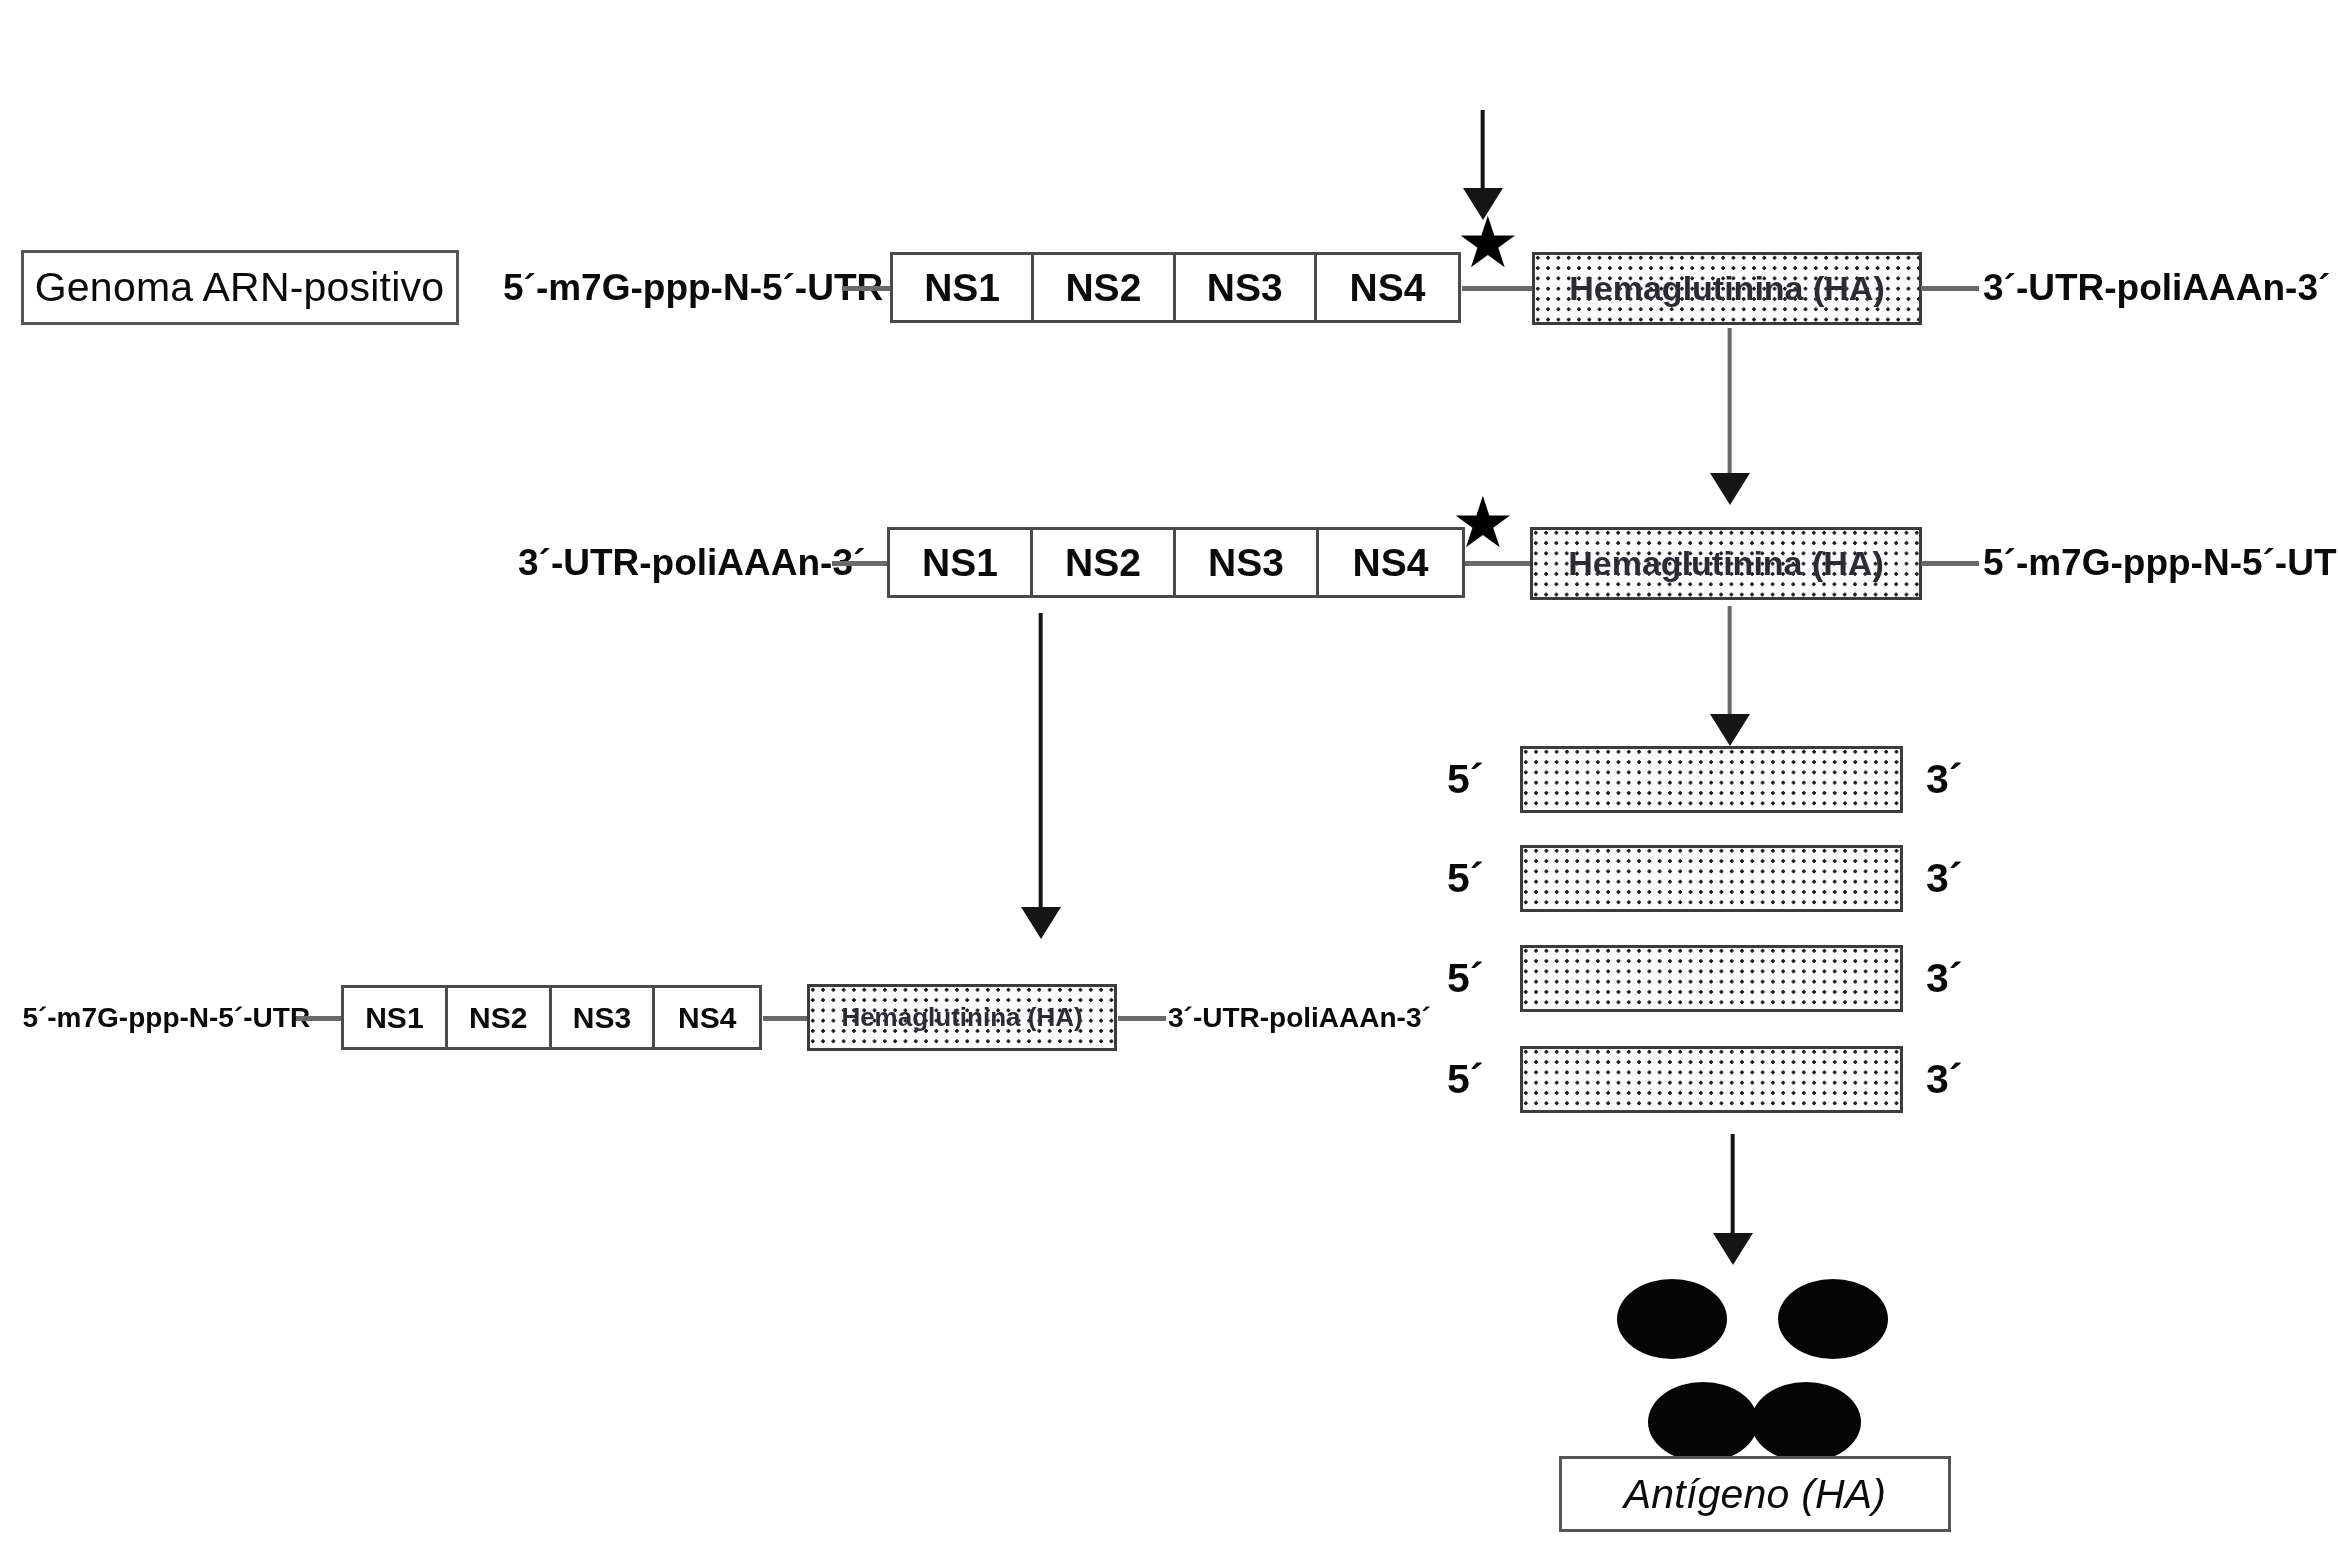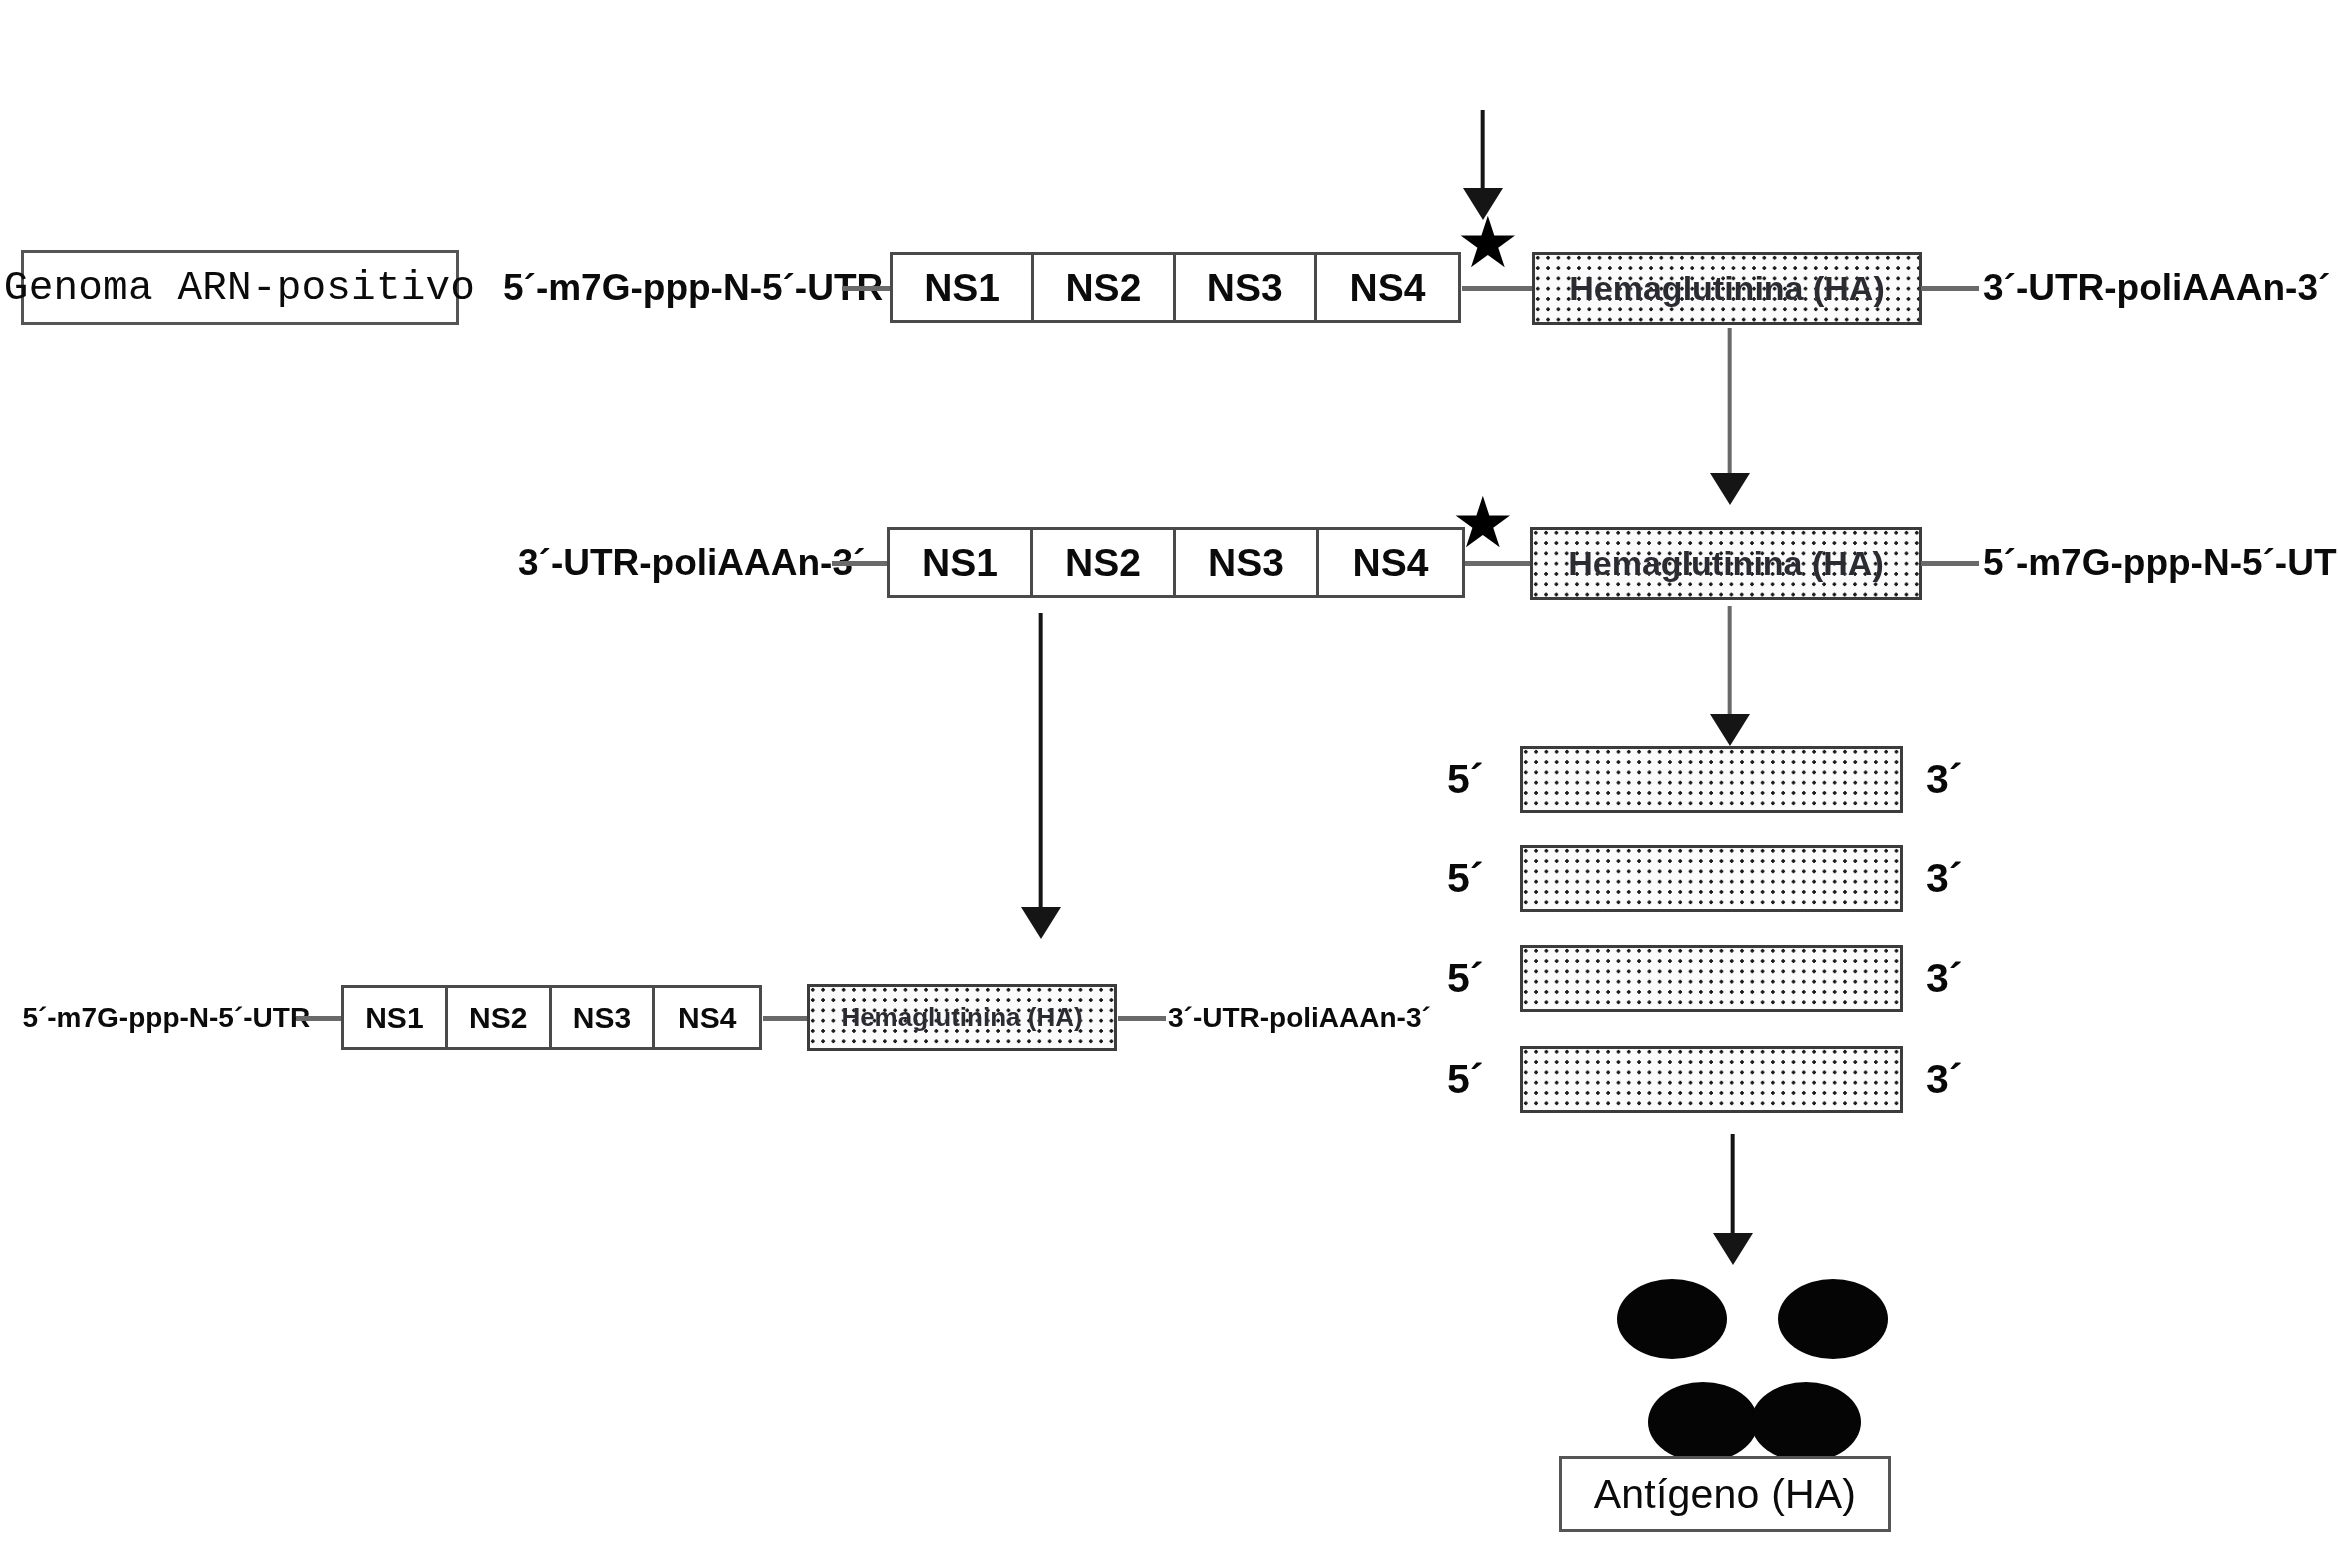--- a/index.html
+++ b/index.html
@@ -142,21 +142,21 @@
 <body>
 
 <div id="canvas">
 
 
   <div class="arrow" style="left:1462px; top:110px; width:41px; height:110px;">
     <div class="shaft" style="height:80px;"></div>
     <div class="head"></div>
   </div>
 
-  <div class="abs labelbox" style="left:20.5px; top:250px; width:438px; height:75px;font-family:Liberation Mono, monospace;">
+  <div class="abs labelbox" style="left:20.5px; top:250px; width:438px; height:75px;">
     <span>Genoma ARN-positivo</span>
   </div>
 
   <div class="abs utr utr-lg" style="left:503px; top:266px; height:43px;">
     <span>5´-m7G-ppp-N-5´-UTR</span>
   </div>
 
   <div class="abs hline" style="left:842px; top:286px; width:52px;"></div>
 
   <div class="abs gene-strip big" style="left:890px; top:252px; width:571px; height:71px;">
@@ -312,18 +312,18 @@
 
   <div class="abs utr utr-sm" style="left:1168px; top:999px; height:37px;">
     <span>3´-UTR-poliAAAn-3´</span>
   </div>
 
   <div class="abs blob" style="left:1617px; top:1279px; width:110px; height:80px;"></div>
   <div class="abs blob" style="left:1778px; top:1279px; width:110px; height:80px;"></div>
   <div class="abs blob" style="left:1648px; top:1382px; width:110px; height:80px;"></div>
   <div class="abs blob" style="left:1751px; top:1382px; width:110px; height:80px;"></div>
 
-  <div class="abs labelbox" style="left:1559px; top:1456px; width:332px; height:76px;">
+  <div class="abs labelbox" style="left:1559px; top:1456px; width:392px; height:76px;font-style:italic;">
     <span>Antígeno (HA)</span>
   </div>
 
 </div>
 
 
 </body></html>

